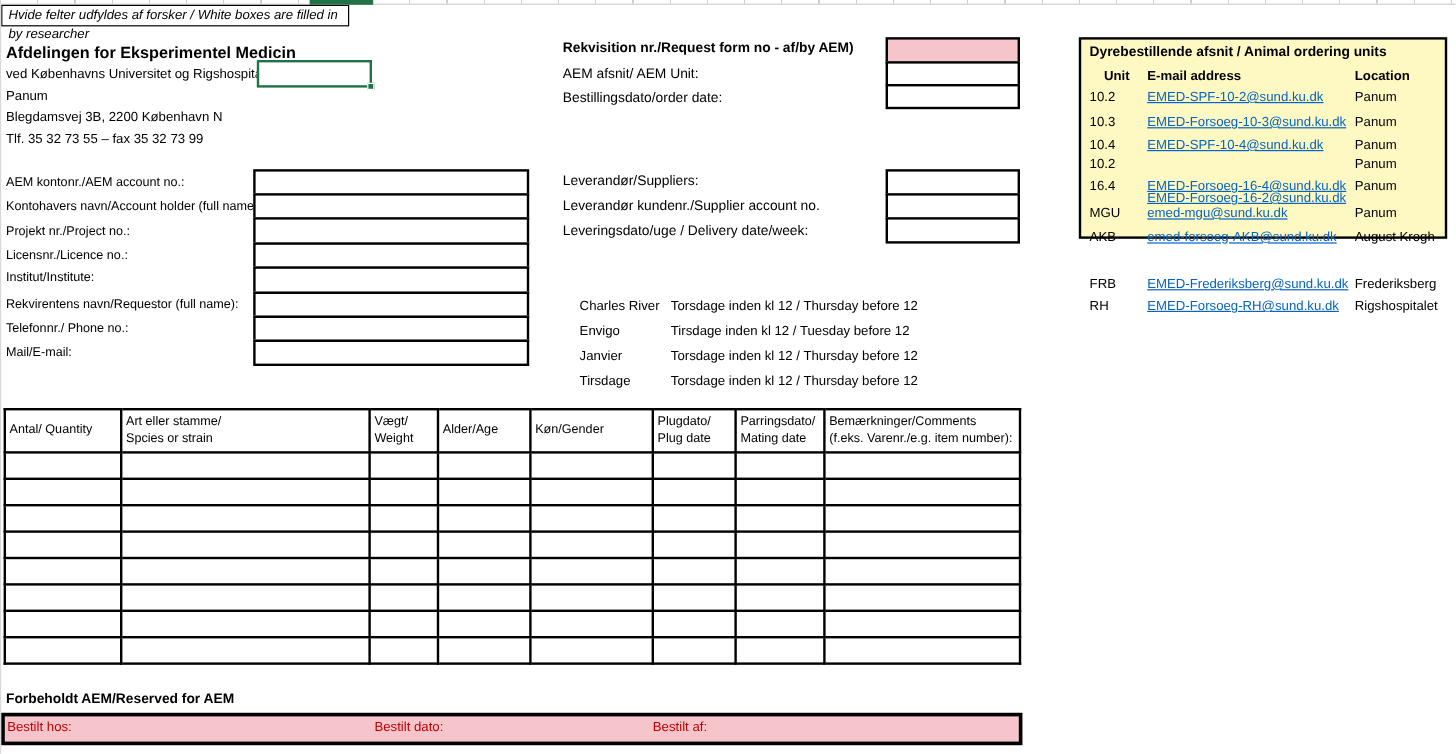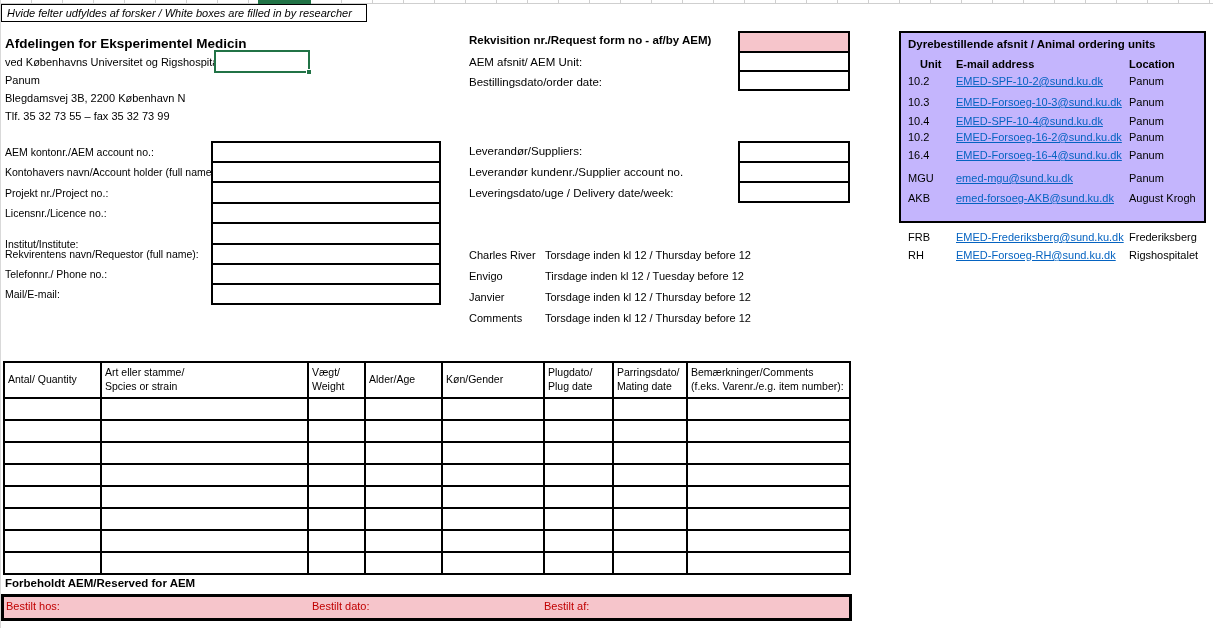--- a/index.html
+++ b/index.html
@@ -8,48 +8,48 @@
            border-left:1px solid #d9d9d9; font-size:11px; color:#000; }
 
   
   .grid-sliver { position:absolute; top:0; left:0; width:1213px; height:4px;
     background:repeating-linear-gradient(to right, transparent 0 30px, #cfcfcf 30px 31px);
     border-bottom:1px solid #cfcfcf; }
   .green-sliver { position:absolute; top:0; left:257px; width:53px; height:4px; }
 
   .notice { position:absolute; top:4px; height:18px; line-height:16px; font-style:italic;
             padding-left:5px; font-size:11px; }
-  .notice-white { left:0; width:366px; border:1px solid #000; background:#fff; }
+  .notice-white { left:0; width:290px; border:1px solid #000; background:#fff; }
   .notice-red { left:366px; width:319px; border:1px solid #953735; }
 
   .org-line { position:absolute; left:4px; }
   .bold { font-weight:bold; }
 
   .sel-cell { position:absolute; left:213px; top:50px; width:96px; height:23px;
               border:2px solid; background:#fff; }
   .sel-handle { position:absolute; right:-4px; bottom:-4px; width:6px; height:6px;
                 border:1px solid #fff; }
 
   .fieldbox { position:absolute; background:#fff; border:2px solid #000; }
   .fieldbox.pink { }
   .flabel { position:absolute; white-space:nowrap; font-size:10.5px; }
 
-  .deadline-row { position:absolute; left:468px; display:flex; }
+  .deadline-row { position:absolute; left:482px; display:flex; }
   .deadline-row .sup { width:76px; }
 
-  .panel { position:absolute; left:898px; top:31px; width:307px; height:192px;
-           border:2px solid #000; background:#c4b5fd; }
+  .panel { position:absolute; left:898px; top:31px; width:307px; height:168px;
+           border:2px solid #000; background:#fef9c3; }
   .panel .title { position:absolute; left:7px; top:5px; font-weight:bold; font-size:11.5px; white-space:nowrap; }
   .panel .hdr { position:absolute; top:25px; font-weight:bold; white-space:nowrap; }
   .unit-row { position:absolute; left:0; width:100%; height:16px; }
   .unit-row .u { position:absolute; left:7px; }
   .unit-row .e { position:absolute; left:55px; text-decoration:underline; cursor:pointer; }
   .unit-row .l { position:absolute; left:228px; }
 
-  table.order { position:absolute; left:2px; top:340px; border-collapse:collapse; table-layout:fixed;margin-top:21px; }
+  table.order { position:absolute; left:2px; top:340px; border-collapse:collapse; table-layout:fixed; }
   table.order th, table.order td { border:2px solid #000; }
   table.order th { font-weight:normal; text-align:left; vertical-align:middle; padding:2px 3px;
                    white-space:pre-line; height:36px; font-size:10.5px; line-height:1.3; }
   table.order td { height:22px; background:#fff; }
 
   .reserved-title { position:absolute; left:4px; top:577px; font-weight:bold; font-size:11.5px; }
   .reserved-bar { position:absolute; left:0; top:594px; width:851px; height:27px; border:3px solid #000; }
   .reserved-bar span { position:absolute; top:3px; font-size:11px; white-space:nowrap; }
 </style>
 </head>
@@ -85,21 +85,21 @@
     <span></span>
   </div>
   <div class="fieldbox" style="left:737px;top:70px;width:112px;height:21px;">
     <span></span>
   </div>
 
   <div class="flabel" style="left:4px;top:146px;">AEM kontonr./AEM account no.:</div>
   <div class="flabel" style="left:4px;top:166px;">Kontohavers navn/Account holder (full name):</div>
   <div class="flabel" style="left:4px;top:187px;">Projekt nr./Project no.:</div>
   <div class="flabel" style="left:4px;top:207px;">Licensnr./Licence no.:</div>
-  <div class="flabel" style="left:4px;top:238px;">Institut/Institute:</div>
+  <div class="flabel" style="left:4px;top:225px;">Institut/Institute:</div>
   <div class="flabel" style="left:4px;top:248px;">Rekvirentens navn/Requestor (full name):</div>
   <div class="flabel" style="left:4px;top:268px;">Telefonnr./ Phone no.:</div>
   <div class="flabel" style="left:4px;top:288px;">Mail/E-mail:</div>
   <div class="fieldbox" style="left:210px;top:141px;width:230px;height:22px;"><span></span></div>
   <div class="fieldbox" style="left:210px;top:161px;width:230px;height:22px;"><span></span></div>
   <div class="fieldbox" style="left:210px;top:181px;width:230px;height:23px;"><span></span></div>
   <div class="fieldbox" style="left:210px;top:202px;width:230px;height:22px;"><span></span></div>
   <div class="fieldbox" style="left:210px;top:222px;width:230px;height:23px;"><span></span></div>
   <div class="fieldbox" style="left:210px;top:243px;width:230px;height:22px;"><span></span></div>
   <div class="fieldbox" style="left:210px;top:263px;width:230px;height:22px;"><span></span></div>
@@ -118,21 +118,21 @@
   </div>
   <div class="deadline-row" style="top:270px;">
     <span class="sup">Envigo</span>
     <span>Tirsdage inden kl 12 / Tuesday before 12</span>
   </div>
   <div class="deadline-row" style="top:291px;">
     <span class="sup">Janvier</span>
     <span>Torsdage inden kl 12 / Thursday before 12</span>
   </div>
   <div class="deadline-row" style="top:312px;">
-    <span class="sup">Comments</span>
+    <span class="sup">Tirsdage</span>
     <span>Torsdage inden kl 12 / Thursday before 12</span>
   </div>
 
   <div class="panel">
     <div class="title">Dyrebestillende afsnit / Animal ordering units</div>
     <div class="hdr" style="left:19px;">Unit</div>
     <div class="hdr" style="left:55px;">E-mail address</div>
     <div class="hdr" style="left:228px;">Location</div>
     <div class="unit-row" style="top:42px;">
       <span class="u">10.2</span>
@@ -144,21 +144,21 @@
       <span class="e" style="color:#0563C1;">EMED-Forsoeg-10-3@sund.ku.dk</span>
       <span class="l">Panum</span>
     </div>
     <div class="unit-row" style="top:82px;">
       <span class="u">10.4</span>
       <span class="e" style="color:#0563C1;">EMED-SPF-10-4@sund.ku.dk</span>
       <span class="l">Panum</span>
     </div>
     <div class="unit-row" style="top:98px;">
       <span class="u">10.2</span>
-      <span class="e" style="color:#0563C1;">EMED-Forsoeg-16-2@sund.ku.dk</span>
+      <span class="e" style="color:#0563C1;margin-top:28px;">EMED-Forsoeg-16-2@sund.ku.dk</span>
       <span class="l">Panum</span>
     </div>
     <div class="unit-row" style="top:116px;">
       <span class="u">16.4</span>
       <span class="e" style="color:#0563C1;text-align:center;">EMED-Forsoeg-16-4@sund.ku.dk</span>
       <span class="l">Panum</span>
     </div>
     <div class="unit-row" style="top:139px;text-align:center;">
       <span class="u">MGU</span>
       <span class="e" style="color:#0563C1;">emed-mgu@sund.ku.dk</span>

